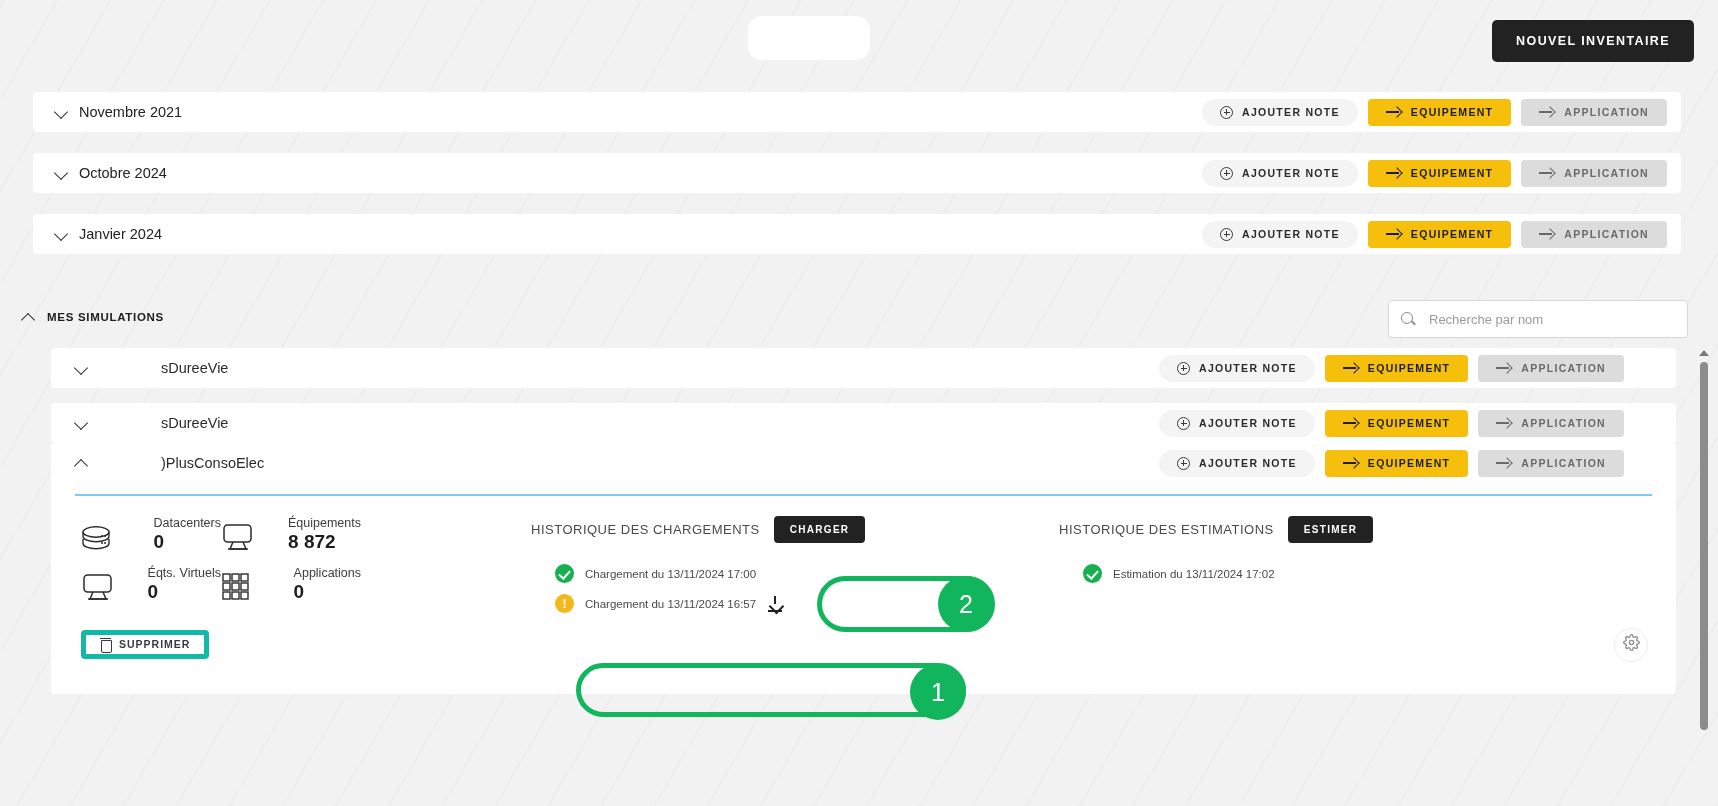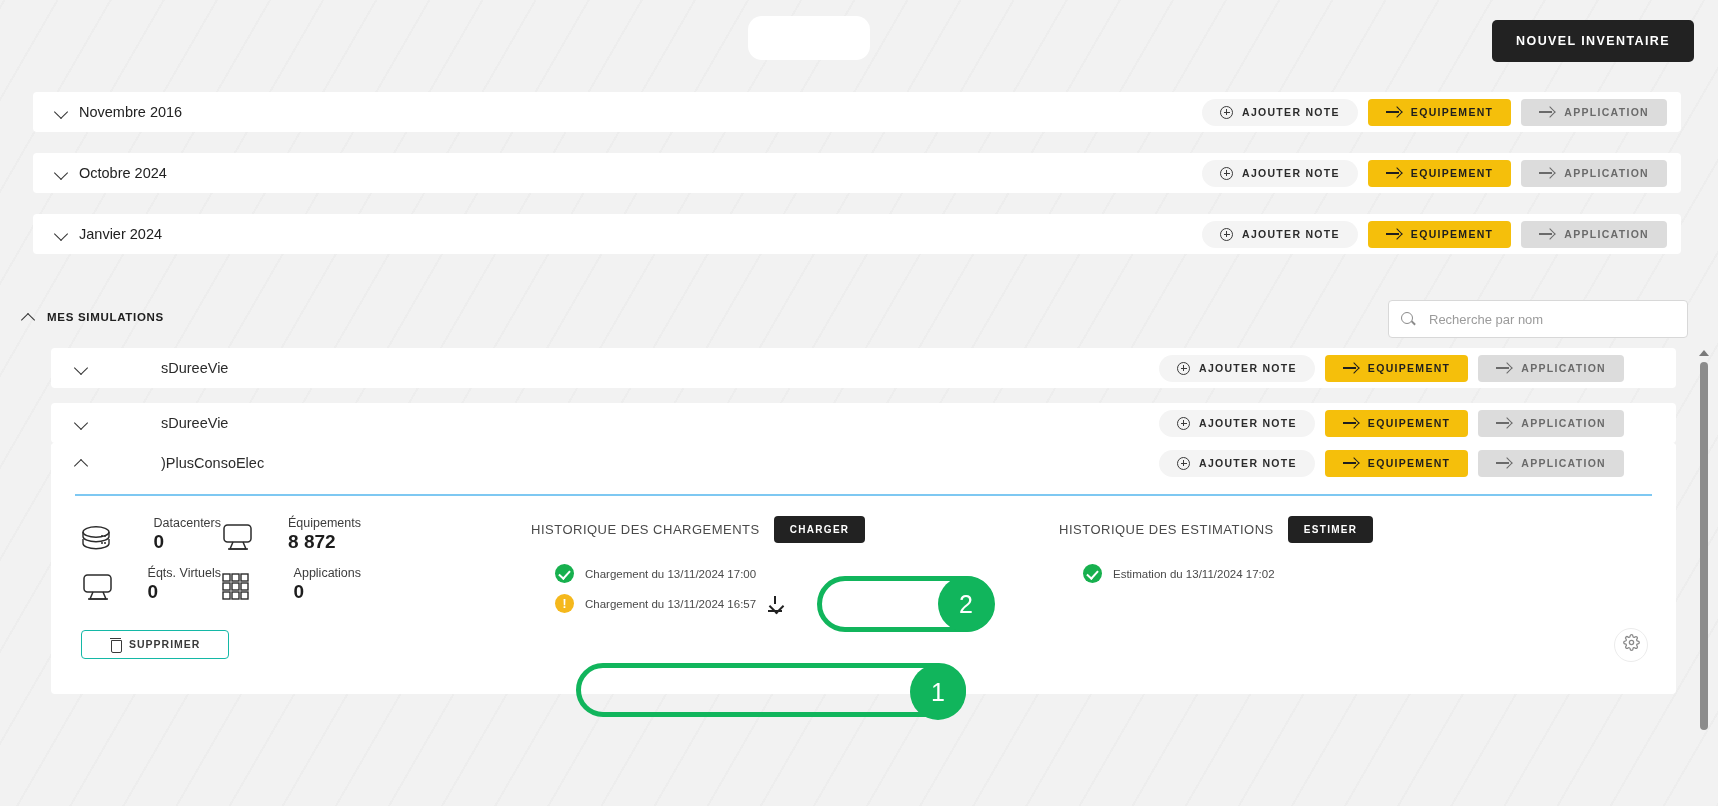--- a/index.html
+++ b/index.html
@@ -173,22 +173,22 @@
   
   .stats { width: 420px; position: relative; }
   .stat-grid { display: flex; flex-wrap: wrap; width: 330px; }
   .stat { width: 140px; display: flex; align-items: flex-start; margin-bottom: 8px; gap: 6px; justify-content: space-between; }
   .stat-ico { width: 34px; height: 38px; flex: 0 0 auto; position: relative; margin-top: 4px; }
   .stat-txt { display: flex; flex-direction: column; }
   .stat-label { font-size: 12.5px; color: #3c3c3c; line-height: 15px; }
   .stat-value { font-size: 19px; font-weight: 700; color: #1d1d1d; line-height: 22px; }
   .btn-delete {
     margin-top: 14px; display: inline-flex; align-items: center; gap: 8px;
-    background: #ffffff; border: 1px solid #14b8a6; border-radius: 4px;
-    height: 29px; padding: 0 28px;
+    background: #ffffff; border: 5px solid #14b8a6; border-radius: 4px;
+    height: 29px; padding: 0 14px;
     font-family: "Liberation Sans", sans-serif;
     font-size: 10.5px; font-weight: 700; letter-spacing: 1px; color: #3a3a3a;
     cursor: pointer;
   }
   .ico-trash { width: 11px; height: 13px; position: relative; flex: 0 0 auto; }
   .ico-trash::before {
     content: ""; position: absolute; left: 1px; top: 2.5px;
     width: 9px; height: 10.5px; border: 1.3px solid #3a3a3a; border-radius: 0 0 2px 2px;
   }
   .ico-trash::after {
@@ -299,21 +299,21 @@
 
   <div class="header">
     <div class="title-redact"></div>
     <button class="btn-new-inventory">NOUVEL INVENTAIRE</button>
   </div>
 
   <div class="inv-list">
 
     <div class="inv-row">
       <span class="chev"></span>
-      <span class="inv-label">Novembre 2016</span>
+      <span class="inv-label">Novembre 2021</span>
       <div class="row-actions">
         <button class="pill pill-note">
           <span class="ico-plus"></span>
           <span>AJOUTER NOTE</span>
         </button>
         <button class="pill pill-equip">
           <span class="ico-arrow"></span>
           <span>EQUIPEMENT</span>
         </button>
         <button class="pill pill-app">

